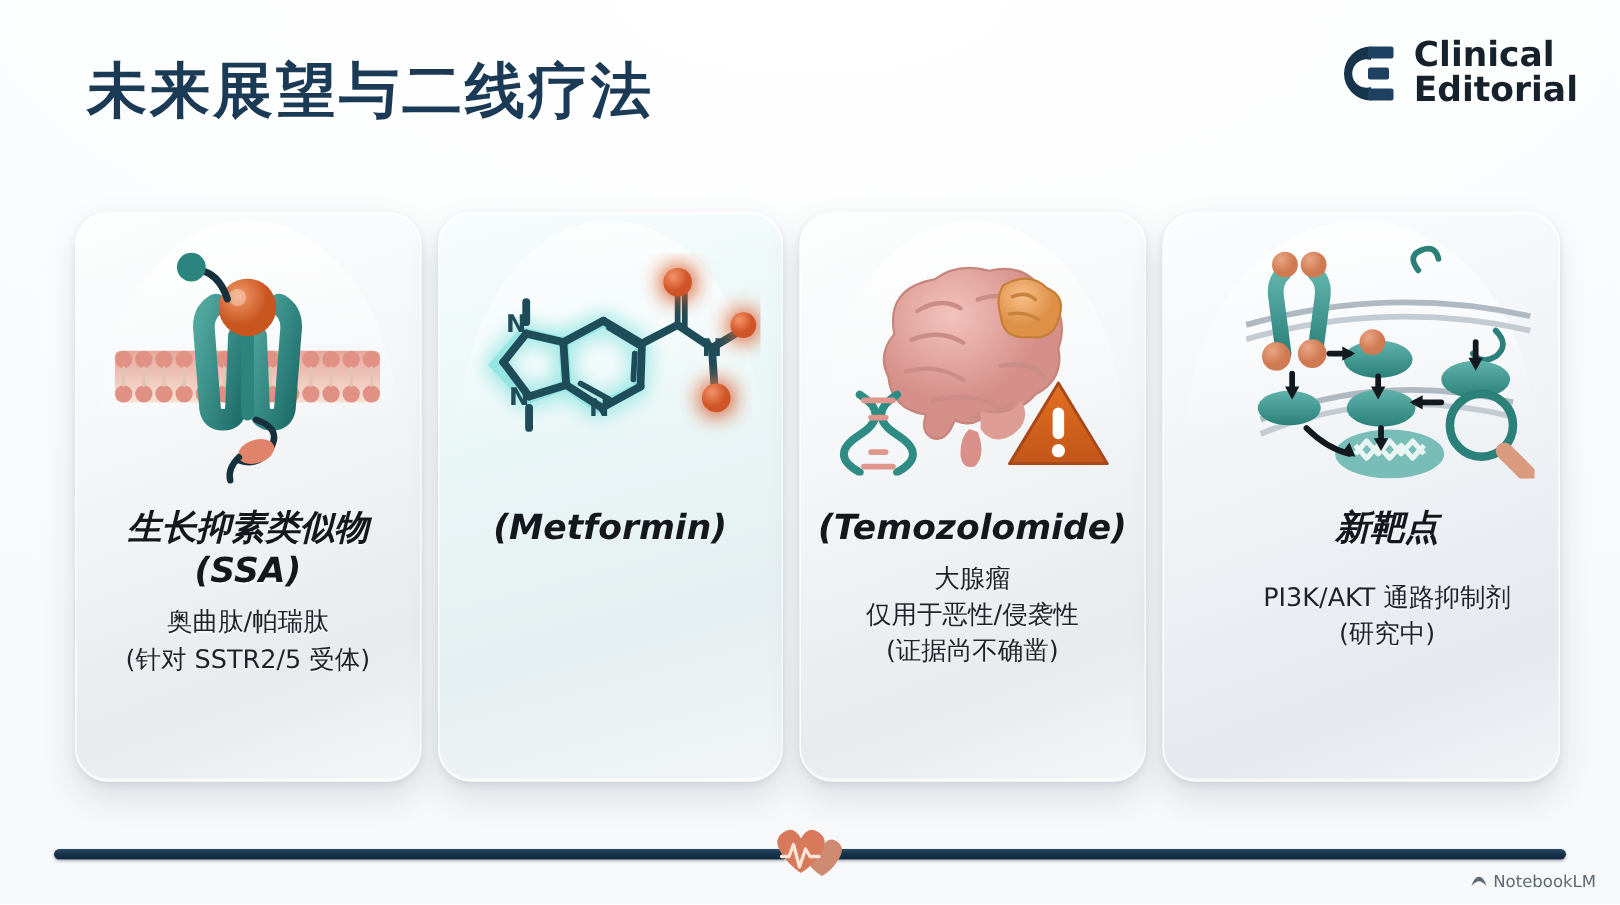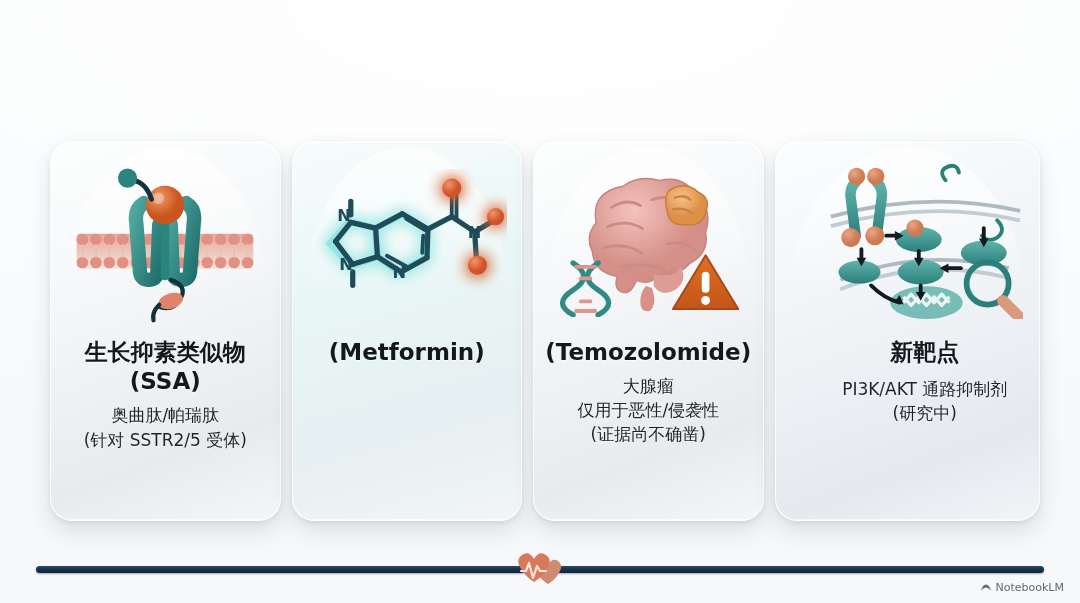--- a/index.html
+++ b/index.html
@@ -67,20 +67,21 @@
     display:flex;align-items:center;justify-content:center;
   }
   .card-text{
     position:relative;z-index:2;
     width:100%;padding:0 8px;box-sizing:border-box;text-align:center;
   }
   .card-title{
     color:#14181c;font-weight:bold;font-size:23px;line-height:1.27;
     font-family:"DejaVu Sans","Liberation Sans",sans-serif;
     text-shadow:0 1px 0 rgba(255,255,255,.7);
+    font-style:italic;
   }
   .card-sub{
     margin-top:7px;
     color:#1d2328;font-size:17px;line-height:1.42;
     font-family:"DejaVu Sans","Liberation Sans",sans-serif;
     text-shadow:0 1px 0 rgba(255,255,255,.6);
   }
 
   
   .footer{position:absolute;left:0;top:540px;width:1080px;height:63px;}
@@ -98,20 +99,38 @@
     color:#5e6a73;font-size:11px;
     font-family:"DejaVu Sans","Liberation Sans",sans-serif;
   }
   .wm-icon{width:12px;height:12px;flex:0 0 12px;}
 </style>
 </head>
 <body>
 
 <div class="slide">
 
+  <div class="header">
+    <div class="title">未来展望与二线疗法</div>
+
+    <div class="logo">
+      <span class="logo-mark">
+        <svg viewBox="0 0 44 44" width="44" height="44">
+          <path d="M25 4 A18 18 0 1 0 25 40 L25 31 A9.5 9.5 0 1 1 25 13 Z" fill="#17344d"></path>
+          <rect x="23" y="4" width="17" height="8" rx="1.5" fill="#1f4161"></rect>
+          <rect x="23" y="18" width="14" height="8" rx="1.5" fill="#1f4161"></rect>
+          <rect x="23" y="32" width="17" height="8" rx="1.5" fill="#1f4161"></rect>
+        </svg>
+      </span>
+      <span class="logo-text">
+        <span>Clinical</span>
+        <span>Editorial</span>
+      </span>
+    </div>
+  </div>
 
   <div class="cards">
 
     <div class="card">
       <div class="art">
         <svg viewBox="0 0 200 170" width="192" height="165">
           <defs>
             <linearGradient id="tealA" x1="0" y1="0" x2="1" y2="1">
               <stop offset="0" stop-color="#4fa79e"></stop>
                 <stop offset="1" stop-color="#1f6f6c"></stop>
@@ -402,21 +421,21 @@
 
           <circle cx="168" cy="128" r="22" fill="none" stroke="#2b807a" stroke-width="6"></circle>
           <path d="M184 146 l16 16" stroke="#d99a7d" stroke-width="12" stroke-linecap="round"></path>
         </svg>
       </div>
       <div class="card-text">
         <div class="card-title">
           <div>新靶点</div>
           <div></div>
         </div>
-        <div class="card-sub" style="margin-top:10px;text-align:center;">
+        <div class="card-sub" style="margin-top:20px;text-align:center;">
           <div>PI3K/AKT 通路抑制剂</div>
           <div>(研究中)</div>
         </div>
       </div>
     </div>
 
   </div>
 
   <div class="footer">
     <div class="rule rule-left"></div>

